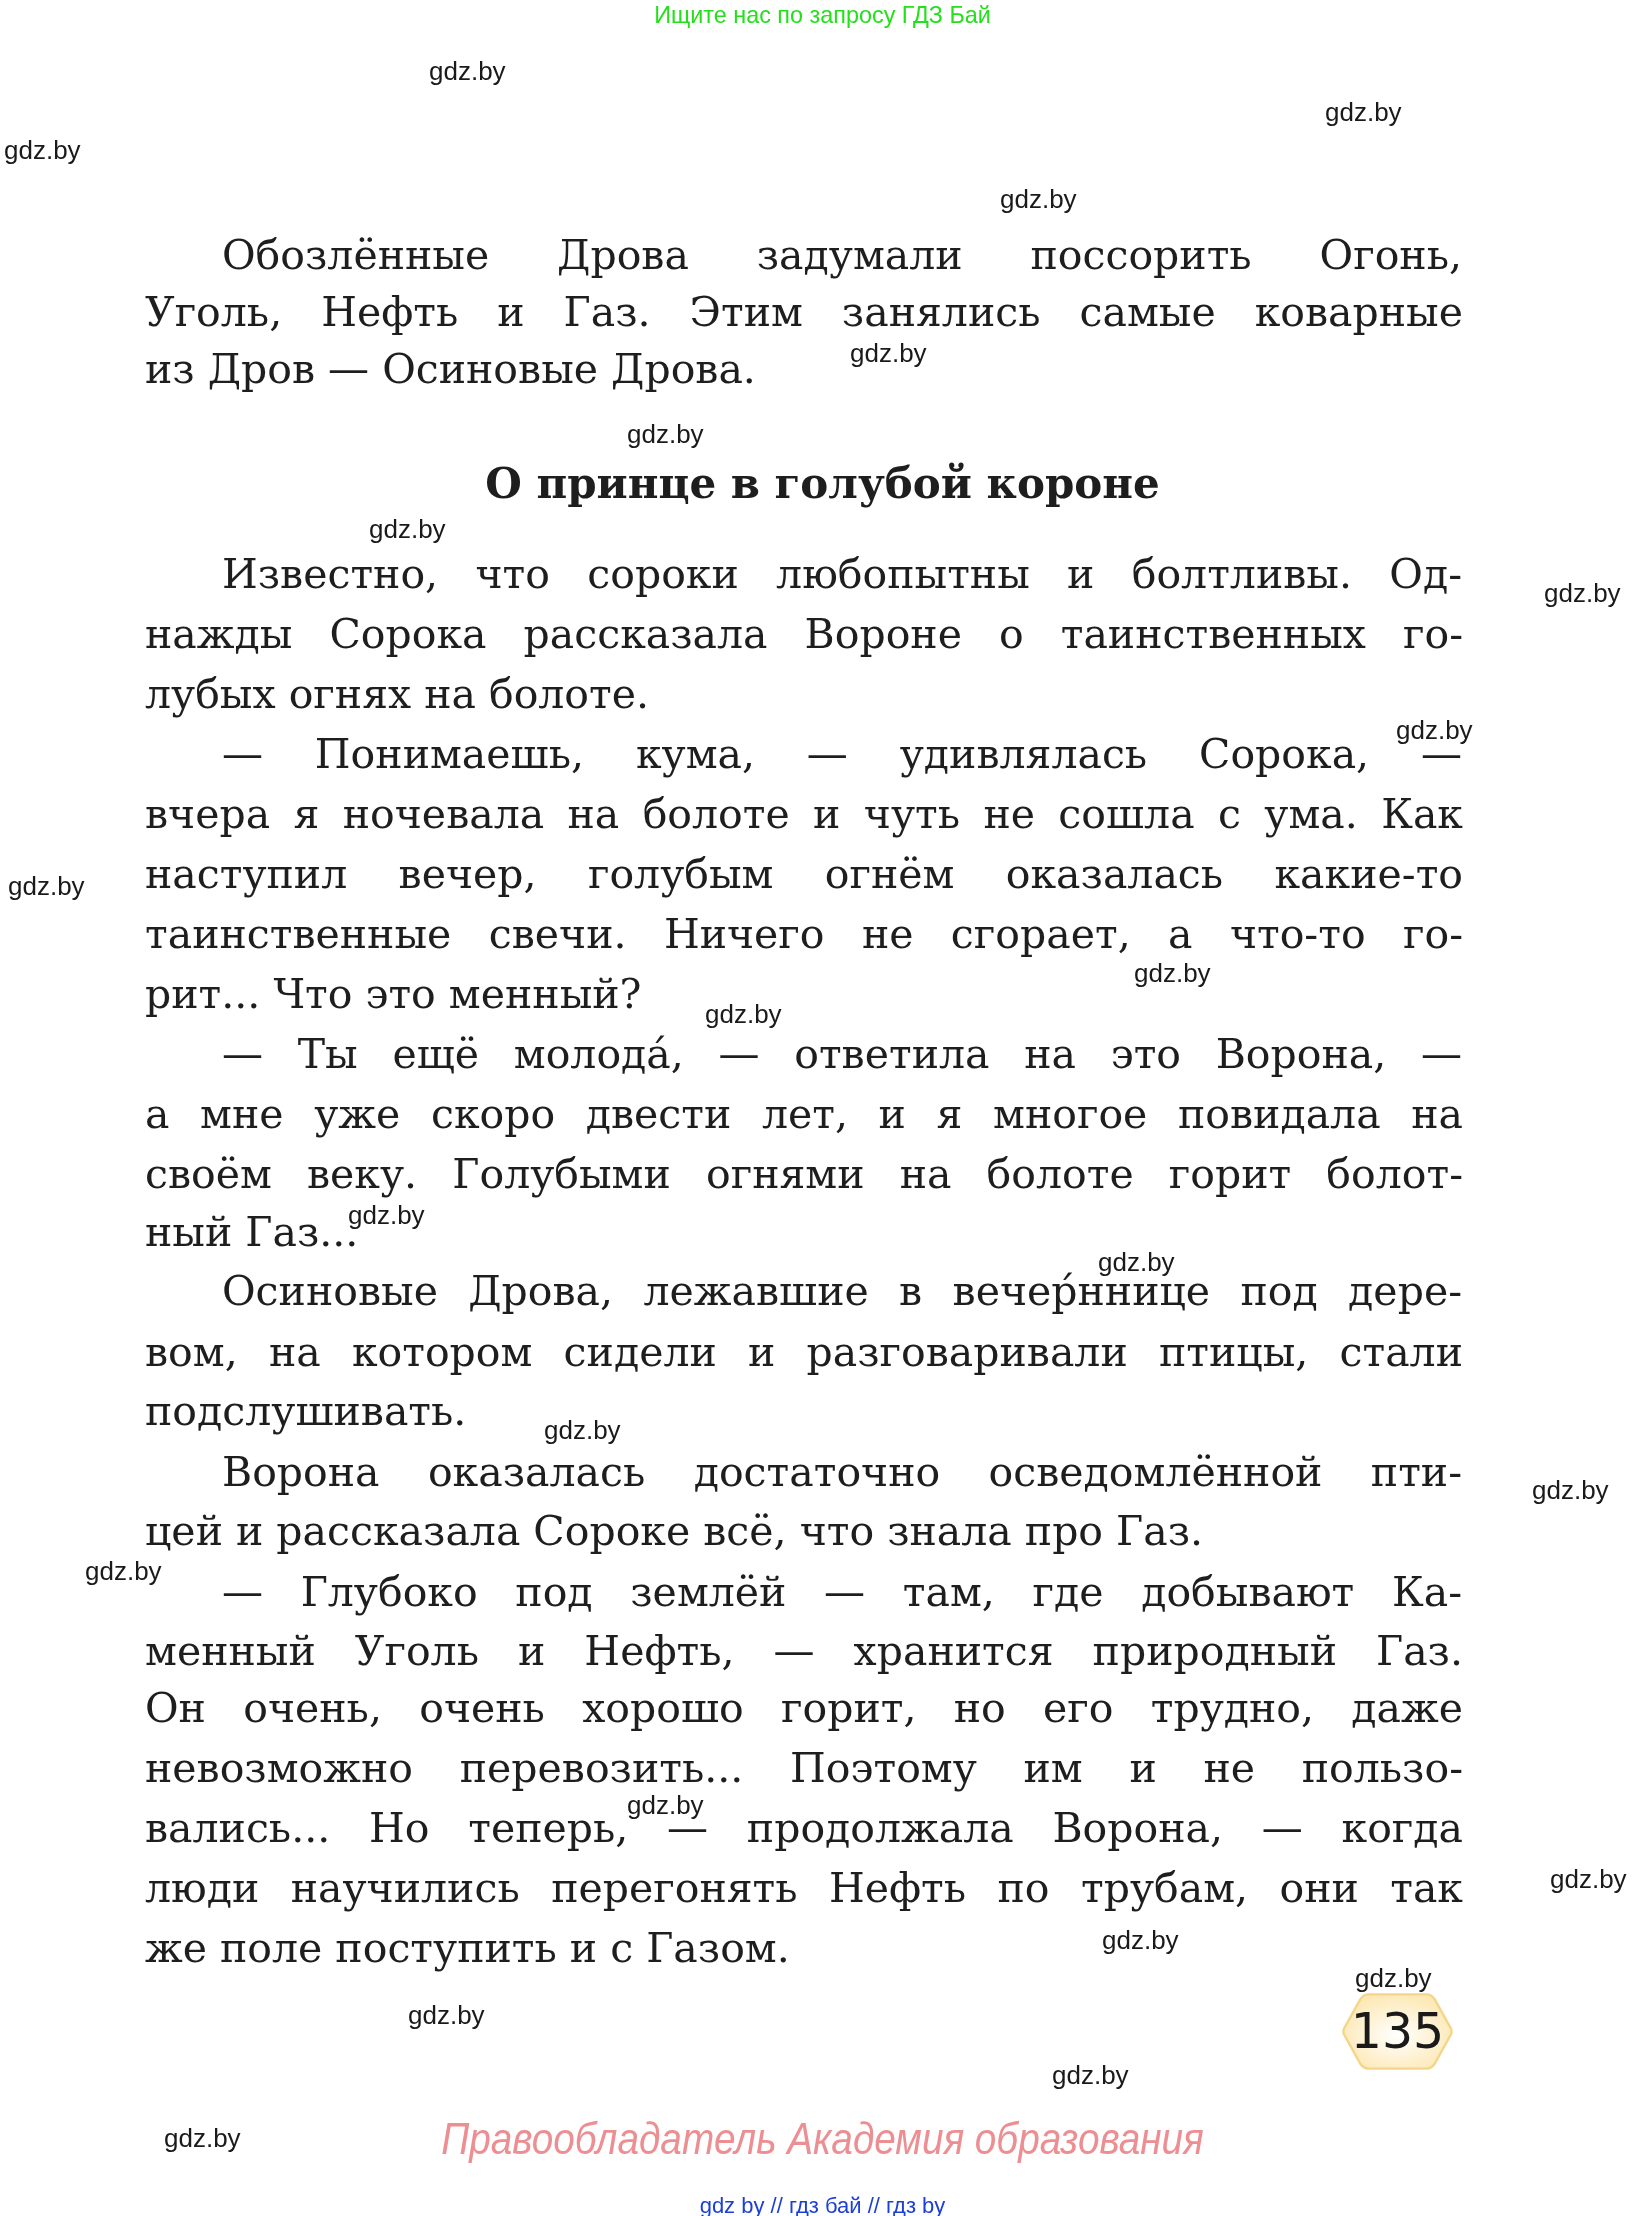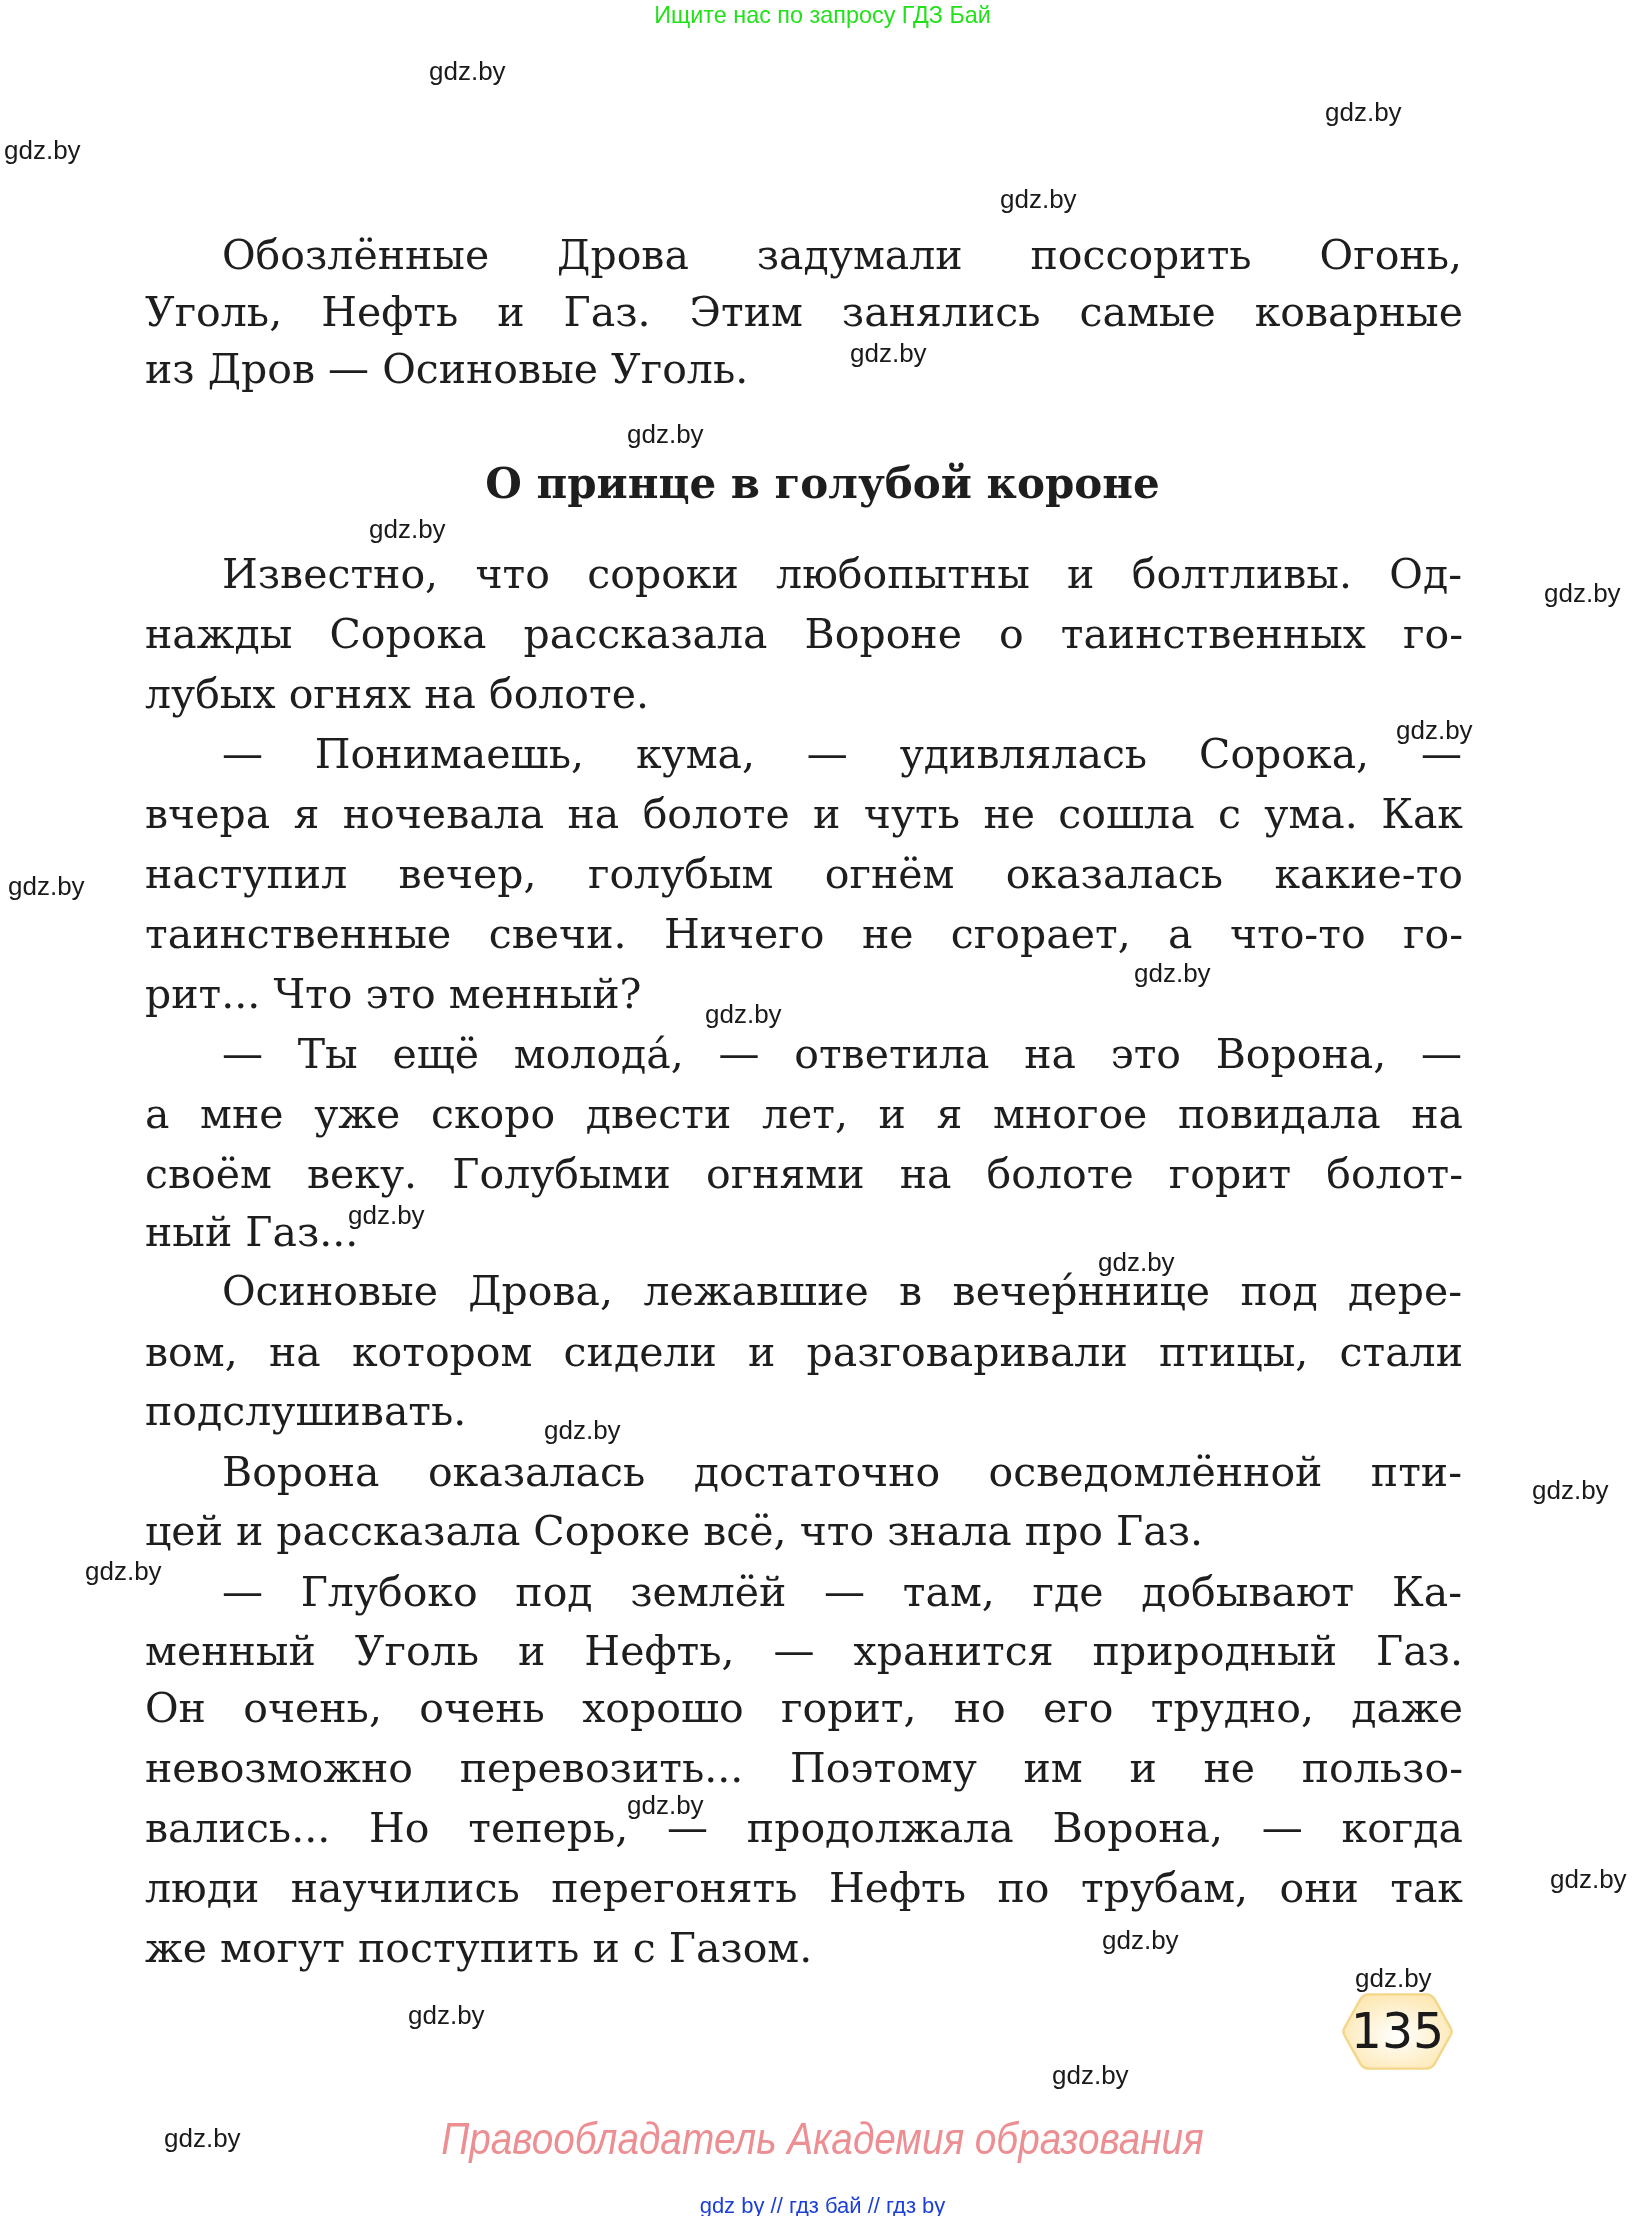--- a/index.html
+++ b/index.html
@@ -48,21 +48,21 @@
 <div class="abs wm" style="left:627px;top:1790px">gdz.by</div>
 <div class="abs wm" style="left:1550px;top:1864px">gdz.by</div>
 <div class="abs wm" style="left:1102px;top:1925px">gdz.by</div>
 <div class="abs wm" style="left:1355px;top:1963px">gdz.by</div>
 <div class="abs wm" style="left:408px;top:2000px">gdz.by</div>
 <div class="abs wm" style="left:1052px;top:2060px">gdz.by</div>
 <div class="abs wm" style="left:164px;top:2123px">gdz.by</div>
 
 <div class="abs line indent" style="top:229px">Обозлённые Дрова задумали поссорить Огонь,</div>
 <div class="abs line" style="top:286px">Уголь, Нефть и Газ. Этим занялись самые коварные</div>
-<div class="abs line last" style="top:343px">из Дров — Осиновые Уголь.</div>
+<div class="abs line last" style="top:343px">из Дров — Осиновые Дрова.</div>
 
 <div class="abs heading" style="top:459px">О принце в голубой короне</div>
 
 <div class="abs line indent" style="top:548px">Известно, что сороки любопытны и болтливы. Од-</div>
 <div class="abs line" style="top:608px">нажды Сорока рассказала Вороне о таинственных го-</div>
 <div class="abs line last" style="top:668px">лубых огнях на болоте.</div>
 <div class="abs line indent" style="top:728px">— Понимаешь, кума, — удивлялась Сорока, —</div>
 <div class="abs line" style="top:788px">вчера я ночевала на болоте и чуть не сошла с ума. Как</div>
 <div class="abs line" style="top:848px">наступил вечер, голубым огнём оказалась какие-то</div>
 <div class="abs line" style="top:908px">таинственные свечи. Ничего не сгорает, а что-то го-</div>
@@ -75,21 +75,21 @@
 <div class="abs line" style="top:1326px">вом, на котором сидели и разговаривали птицы, стали</div>
 <div class="abs line last" style="top:1385px">подслушивать.</div>
 <div class="abs line indent" style="top:1446px">Ворона оказалась достаточно осведомлённой пти-</div>
 <div class="abs line last" style="top:1505px">цей и рассказала Сороке всё, что знала про Газ.</div>
 <div class="abs line indent" style="top:1566px">— Глубоко под землёй — там, где добывают Ка-</div>
 <div class="abs line" style="top:1625px">менный Уголь и Нефть, — хранится природный Газ.</div>
 <div class="abs line" style="top:1682px">Он очень, очень хорошо горит, но его трудно, даже</div>
 <div class="abs line" style="top:1742px">невозможно перевозить... Поэтому им и не пользо-</div>
 <div class="abs line" style="top:1802px">вались... Но теперь, — продолжала Ворона, — когда</div>
 <div class="abs line" style="top:1862px">люди научились перегонять Нефть по трубам, они так</div>
-<div class="abs line last" style="top:1922px">же могут поступить и с Газом.</div>
+<div class="abs line last" style="top:1922px">же поле поступить и с Газом.</div>
 
 <div class="abs page-num">
   <svg width="113" height="81" viewBox="0 0 140 100">
     <defs>
       <radialGradient id="g" cx="50%" cy="55%" r="60%">
         <stop offset="0%" stop-color="#ffffff"></stop>
         <stop offset="100%" stop-color="#fde7b0"></stop>
       </radialGradient>
     </defs>
     <path d="M34 4 L106 4 Q112 4 116 10 L136 46 Q138 50 136 54 L116 90 Q112 96 106 96 L34 96 Q28 96 24 90 L4 54 Q2 50 4 46 L24 10 Q28 4 34 4 Z" fill="url(#g)" stroke="#f3d68a" stroke-width="3"></path>

